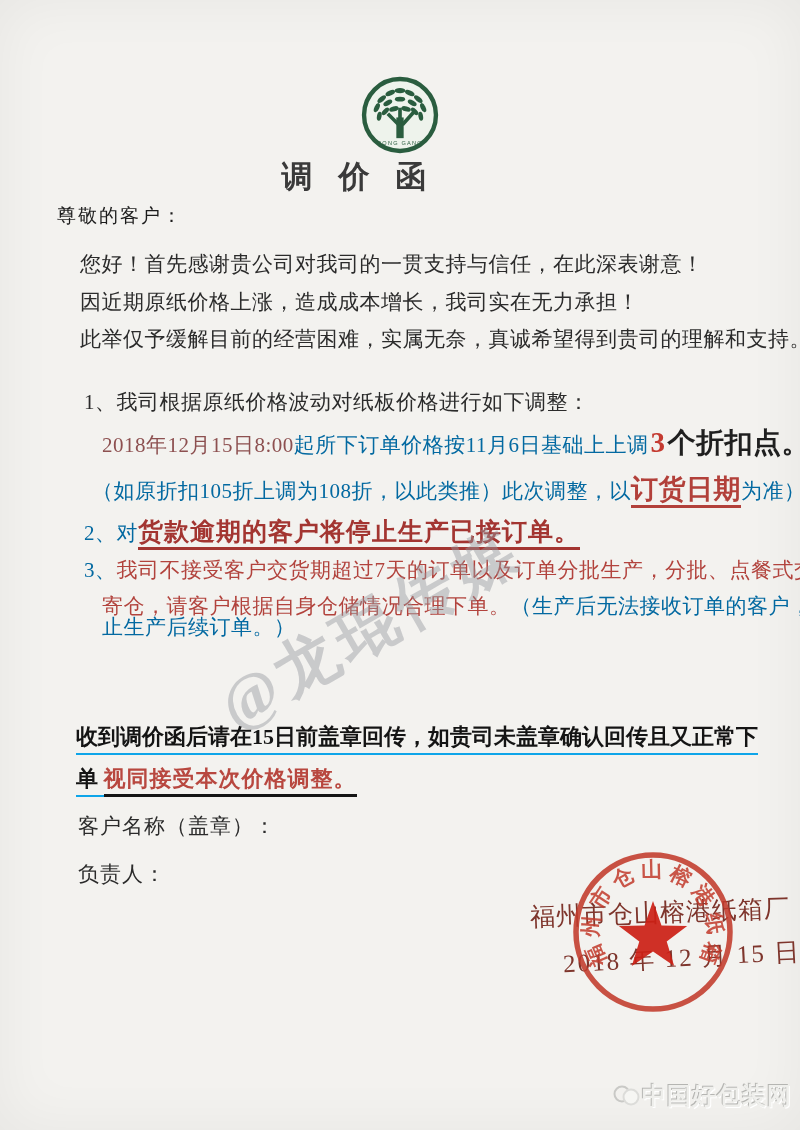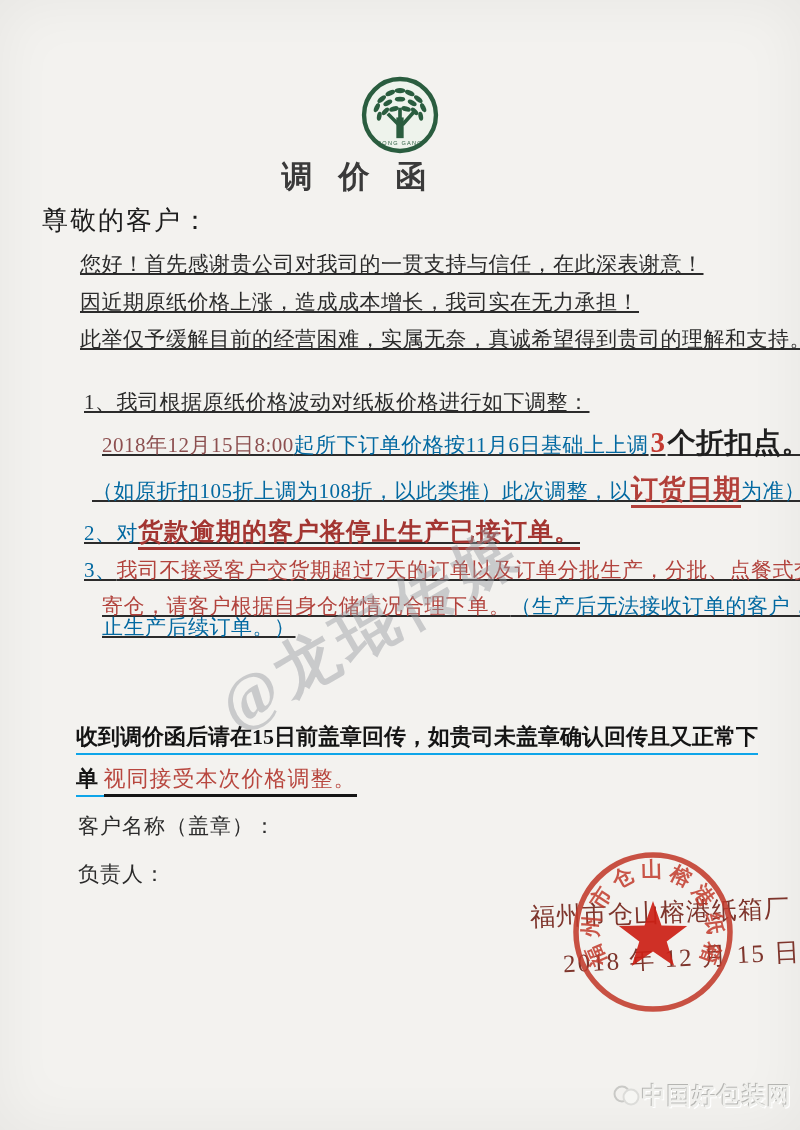--- a/index.html
+++ b/index.html
@@ -13,23 +13,23 @@
   .abs { position:absolute; white-space:nowrap; }
 
   
   .logo-wrap { left:361px; top:76px; width:78px; height:78px; }
   
   .doc-title {
     left:0; top:156px; width:708px; text-align:center;
     font-size:31px; letter-spacing:26px; padding-left:26px; box-sizing:border-box;
     color:#3a3a3a; font-weight:600;
   }
-  .salutation { left:42px; top:203px; font-size:26px; color:#1c1c1c; letter-spacing:2px; }
+  .salutation { left:57px; top:203px; font-size:19px; color:#1c1c1c; letter-spacing:2px; }
 
-  .body-line { font-size:21px; letter-spacing:0.5px;text-decoration:underline; }
+  .body-line { font-size:21px; letter-spacing:0.5px; }
   .intro-1 { left:80px; top:250px; }
   .intro-2 { left:80px; top:288px; }
   .intro-3 { left:80px; top:325px; }
 
   .item1-head { left:84px; top:388px; }
   .item1-detail { left:102px; top:424px; }
   .item1-note { left:92px; top:471px; }
   .item2-line { left:84px; top:515px; }
   .item3-line1 { left:84px; top:556px; }
   .item3-line2 { left:102px; top:592px; }
@@ -44,21 +44,21 @@
   
   .seg { vertical-align:baseline; }
   .seg.plain { color:#0369a1; }
   .seg.maroon { color:#8d5050; }
   .seg.big-red { font-size:29px; color:#c43a30; font-weight:600; padding:0 2px; }
   .seg.big-black { font-size:28px; color:#1f1f1f; font-weight:600; }
   .seg.red-ul-big { font-size:27px; color:#b2403a; font-weight:700; border-bottom:3px solid #b2403a; padding-bottom:1px; }
   .seg.red { color:#b2433d; }
   .seg.red-bold-ul-big { font-size:25px; color:#a33531; font-weight:700; border-bottom:3px solid #a33531; letter-spacing:1px; padding-bottom:2px; }
   .seg.bold-ul { font-weight:700; color:#141414; border-bottom:2px solid #0ea5e9; padding-bottom:4px; }
-  .seg.red-bold-ul2 { font-weight:400; color:#b8473f; border-bottom:3px solid #151515; padding-bottom:3px; letter-spacing:1px; }
+  .seg.red-bold-ul2 { font-weight:700; color:#b8473f; border-bottom:3px solid #151515; padding-bottom:3px; letter-spacing:1px; }
 
   
   .wm-center {
     left:150px; top:585px; width:440px; text-align:center;
     font-size:62px; letter-spacing:6px; font-weight:600;
     color:rgba(150,152,160,0.45);
     transform:rotate(-30deg);
     transform-origin:center;
     pointer-events:none;
   }

